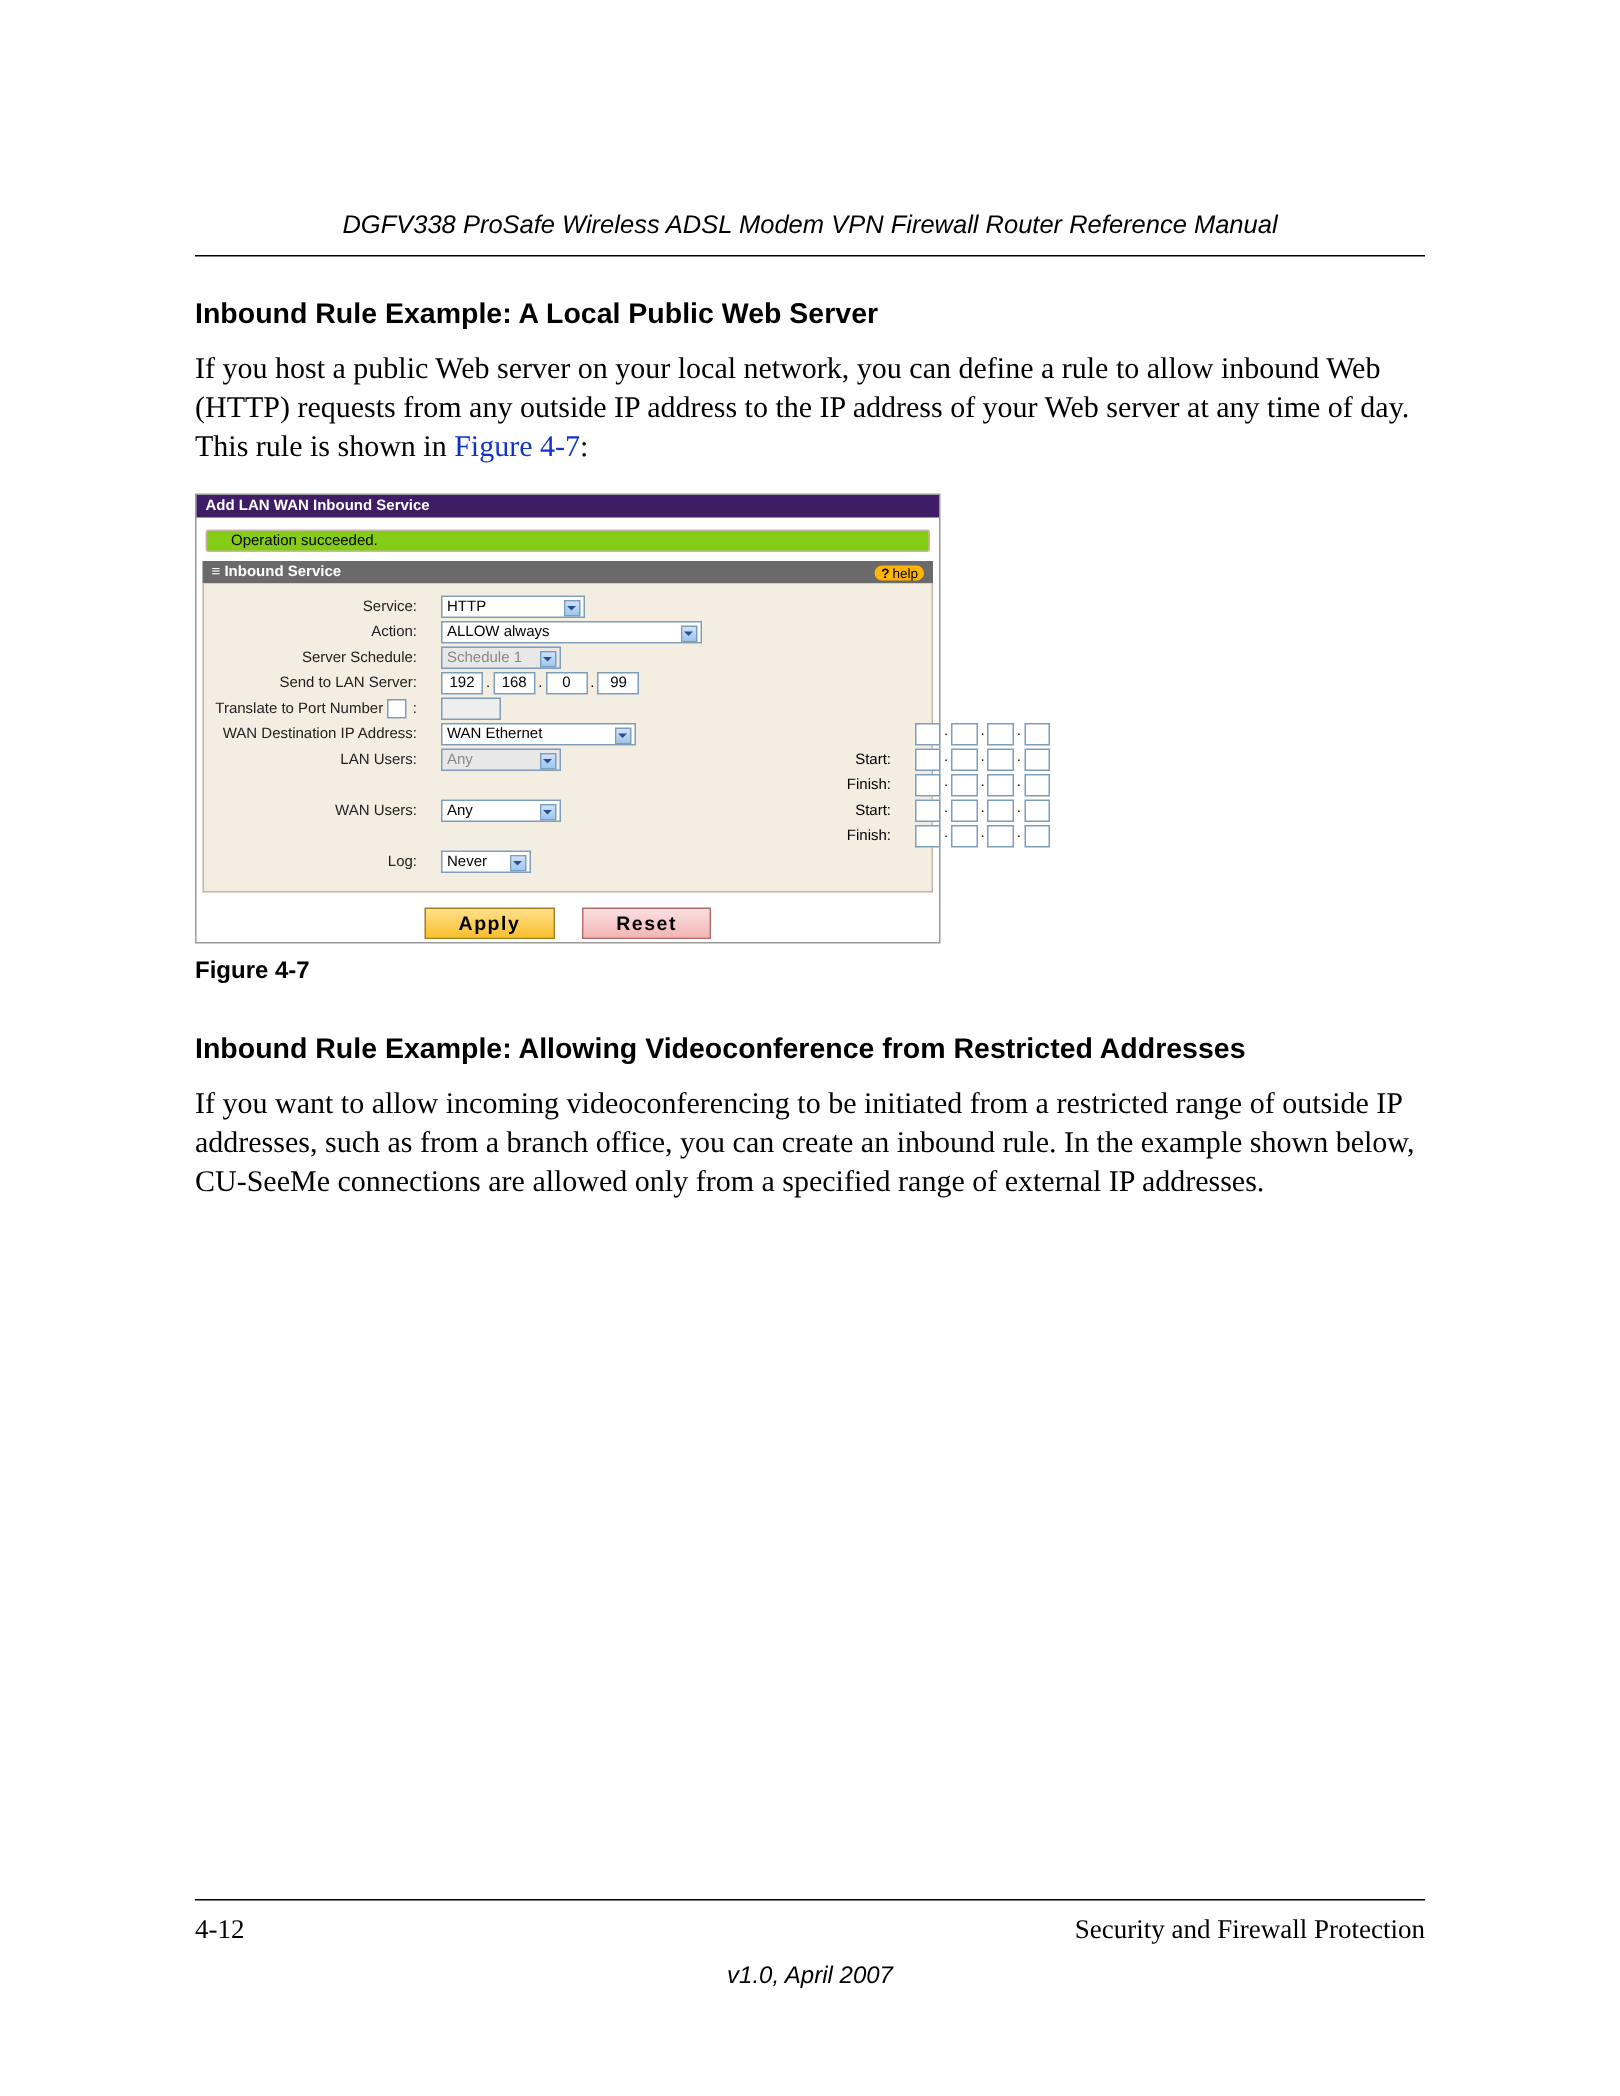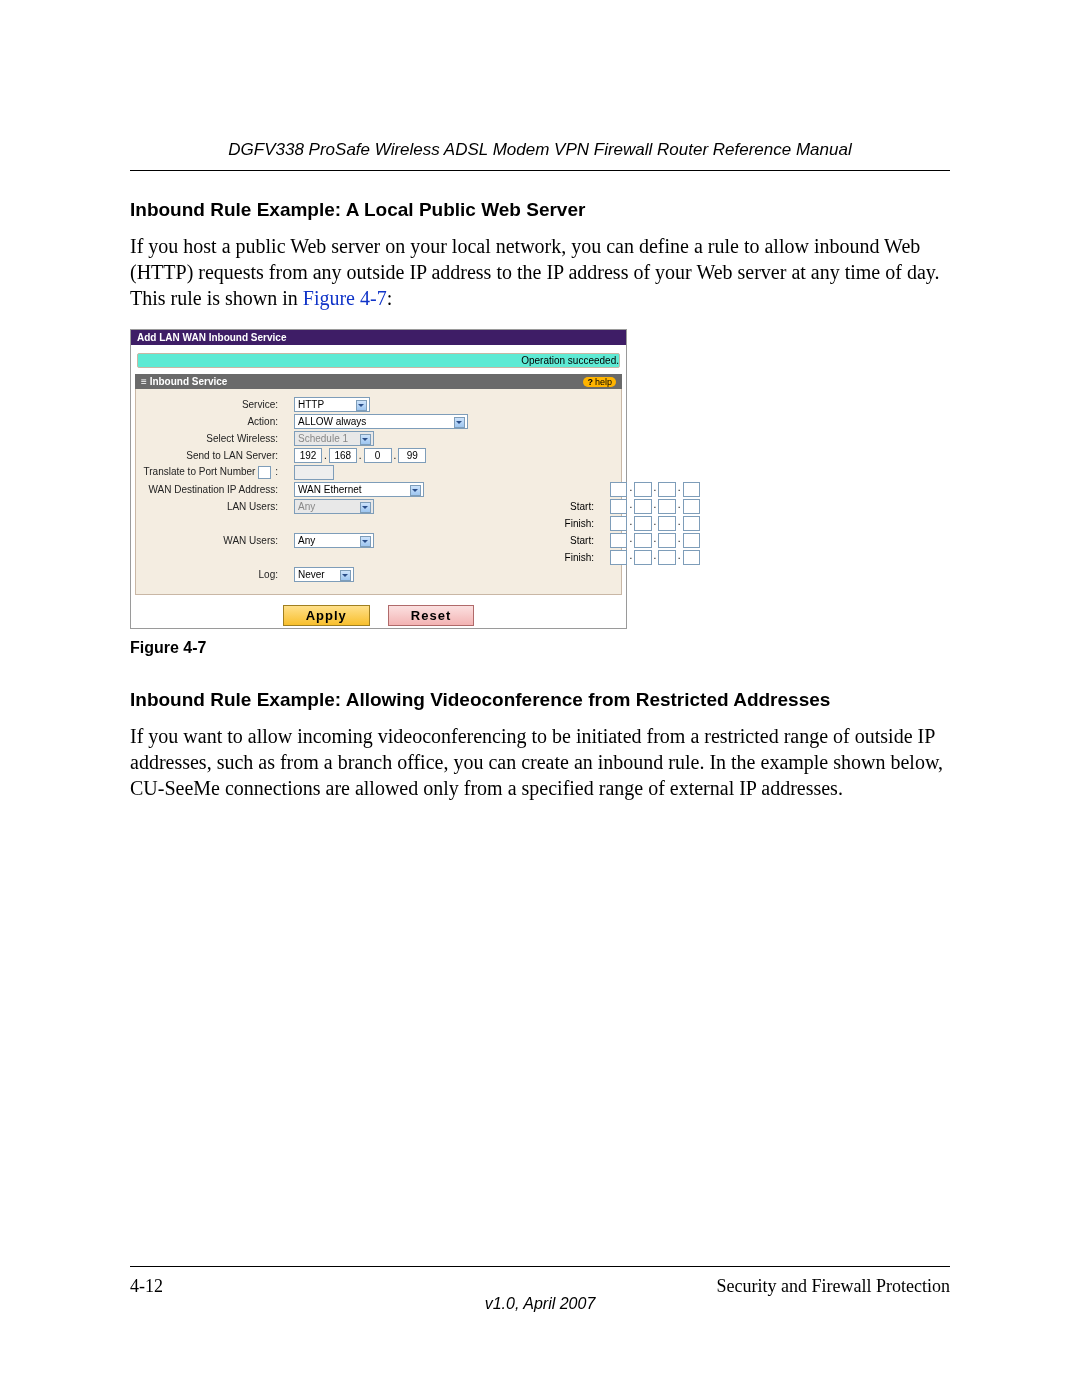--- a/index.html
+++ b/index.html
@@ -60,23 +60,23 @@
     background: #3e1d66;
     color: #fff;
     font-weight: bold;
     padding: 2px 6px;
     font-size: 10px;
   }
   .ui-status-wrap { padding: 8px 6px 6px 6px; }
   .ui-status {
     border: 1px solid #c9b7a5;
     border-radius: 2px;
-    text-align: right;
-    padding: 1px 0;
-    background: #5eead4;
+    text-align: left;
+    padding: 1px 16px;
+    background: #84cc16;
   }
   .ui-section {
     margin: 0 4px 6px 4px;
   }
   .ui-section-head {
     background: #6a6a6a;
     color: #fff;
     font-size: 10px;
     font-weight: bold;
     padding: 2px 6px;
@@ -171,21 +171,21 @@
     left: 130px; right: 130px; bottom: 130px;
   }
   .footer-line {
     position: absolute;
     left: 130px; right: 130px; bottom: 100px;
     display: flex; justify-content: space-between;
     font-size: 18px;
   }
   .footer-version {
     position: absolute;
-    left: 0; right: 0; bottom: 84px;
+    left: 0; right: 0; bottom: 70px;
     text-align: center;
     font-style: italic;
     font-family: Arial, Helvetica, sans-serif;
     font-size: 16px;
   }
 </style>
 </head>
 <body>
 
 <div class="page">
@@ -206,34 +206,34 @@
     <div class="ui-section">
       <div class="ui-section-head">
         <span>≡ <span>Inbound Service</span></span>
         <span class="help-chip">
             <span>help</span>
           </span>
       </div>
       <div class="ui-body">
         <div class="row">
           <span class="lbl">Service:</span>
-          <span class="sel" style="width:76px">HTTP</span>
+          <span class="sel" style="width:96px">HTTP</span>
           <span></span>
             <span></span>
             <span></span>
         </div>
         <div class="row">
           <span class="lbl">Action:</span>
           <span class="sel" style="width:174px">ALLOW always</span>
           <span></span>
             <span></span>
             <span></span>
         </div>
         <div class="row">
-          <span class="lbl">Select Wireless:</span>
+          <span class="lbl">Server Schedule:</span>
           <span class="sel disabled" style="width:80px">Schedule 1</span>
           <span></span>
             <span></span>
             <span></span>
         </div>
         <div class="row">
           <span class="lbl">Send to LAN Server:</span>
           <span class="ip-group">
             <span class="inp small">192</span>.
             <span class="inp small">168</span>.

